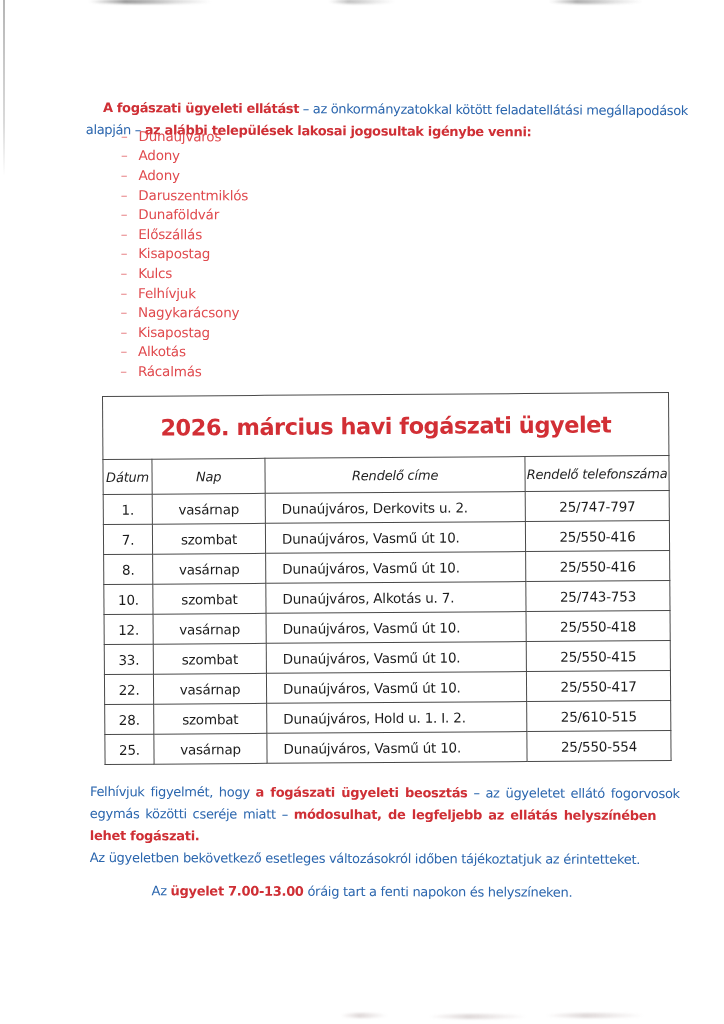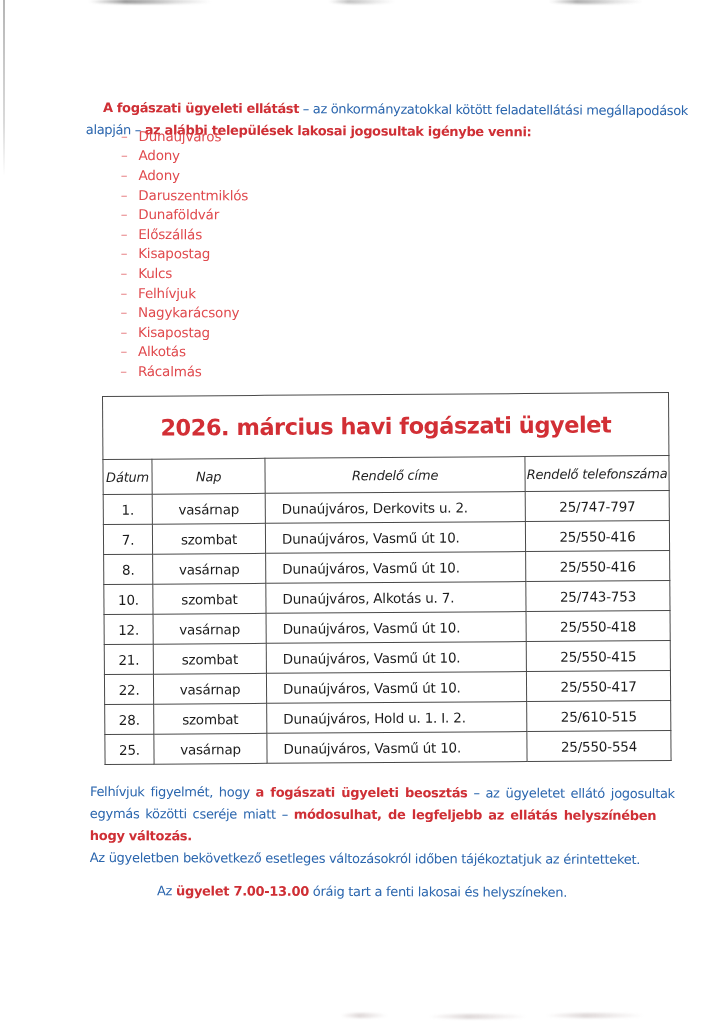--- a/index.html
+++ b/index.html
@@ -176,21 +176,21 @@
         <td class="addr">Dunaújváros, Alkotás u. 7.</td>
         <td>25/743-753</td>
       </tr>
       <tr class="data-row">
         <td>12.</td>
         <td>vasárnap</td>
         <td class="addr">Dunaújváros, Vasmű út 10.</td>
         <td>25/550-418</td>
       </tr>
       <tr class="data-row">
-        <td>21.</td>
+        <td>33.</td>
         <td>szombat</td>
         <td class="addr">Dunaújváros, Vasmű út 10.</td>
         <td>25/550-415</td>
       </tr>
       <tr class="data-row">
         <td>22.</td>
         <td>vasárnap</td>
         <td class="addr">Dunaújváros, Vasmű út 10.</td>
         <td>25/550-417</td>
       </tr>
@@ -204,21 +204,21 @@
         <td>25.</td>
         <td>vasárnap</td>
         <td class="addr">Dunaújváros, Vasmű út 10.</td>
         <td>25/550-554</td>
       </tr>
     </tbody>
   </table>
 </div>
 
 <div class="footer">
-  <span class="line sp"><span class="blue">Felhívjuk figyelmét, hogy </span><span class="red-bold">a fogászati ügyeleti beosztás</span><span class="blue"> – az ügyeletet ellátó jogosultak</span></span>
+  <span class="line sp"><span class="blue">Felhívjuk figyelmét, hogy </span><span class="red-bold">a fogászati ügyeleti beosztás</span><span class="blue"> – az ügyeletet ellátó fogorvosok</span></span>
   <span class="line sp"><span class="blue">egymás közötti cseréje miatt – </span><span class="red-bold">módosulhat, de legfeljebb az ellátás helyszínében</span></span>
-  <span class="line"><span class="red-bold">hogy változás.</span></span>
+  <span class="line"><span class="red-bold">lehet fogászati.</span></span>
   <span class="line"><span class="blue">Az ügyeletben bekövetkező esetleges változásokról időben tájékoztatjuk az érintetteket.</span></span>
 </div>
 
 <div class="hours">
-  <span class="blue">Az </span><span class="red-bold">ügyelet 7.00-13.00</span><span class="blue"> óráig tart a fenti lakosai és helyszíneken.</span>
+  <span class="blue">Az </span><span class="red-bold">ügyelet 7.00-13.00</span><span class="blue"> óráig tart a fenti napokon és helyszíneken.</span>
 </div>
 
 </body></html>

